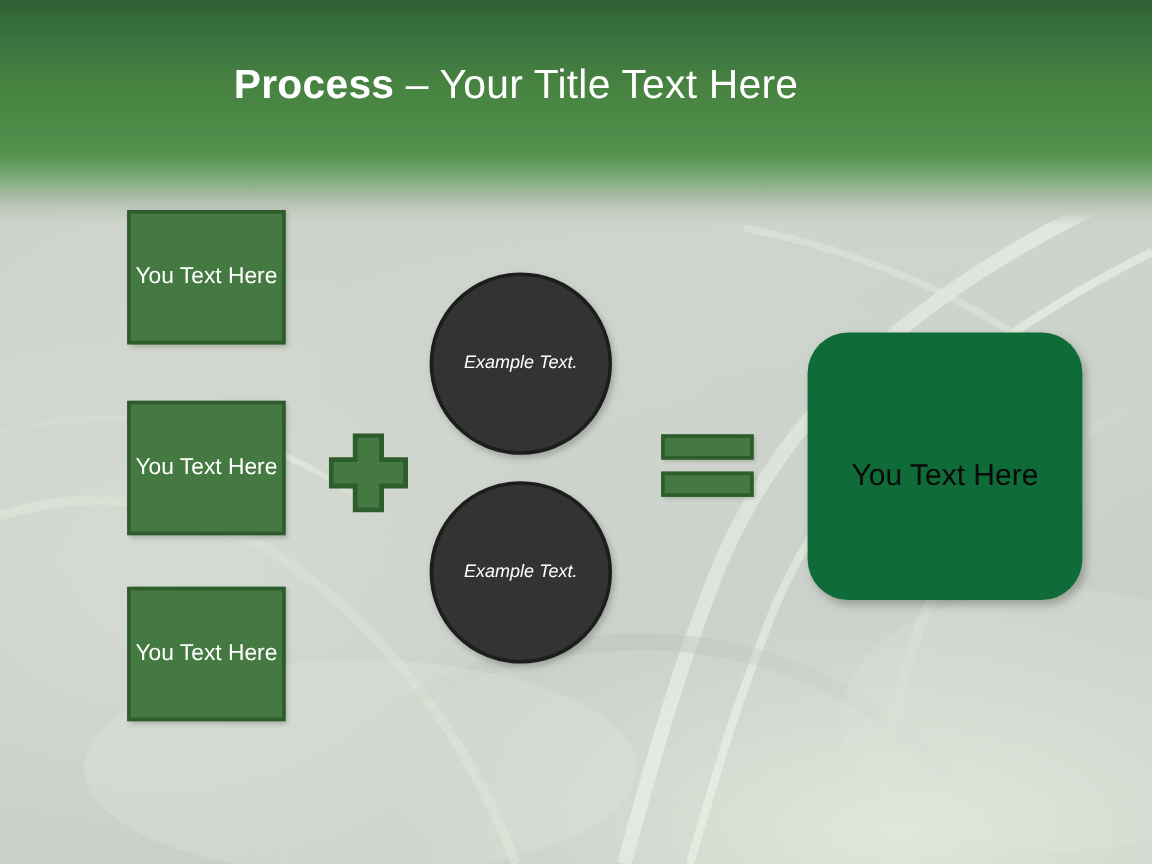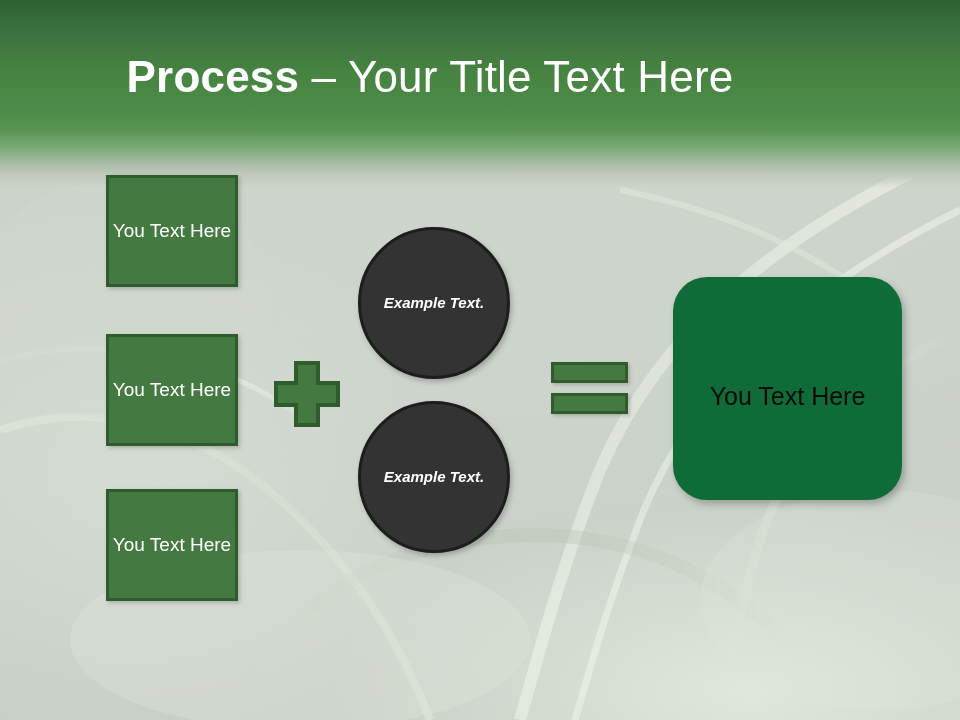--- a/index.html
+++ b/index.html
@@ -53,21 +53,21 @@
       #c3cbc0 176px,
       rgba(201,208,200,0) 188px);
   }
 
   .slide-title {
     position: absolute;
     left: 0; top: 52px;
     width: 860px;
     text-align: center;
     color: #ffffff;
-    font-size: 44px;
+    font-size: 34px;
     font-weight: 400;
     letter-spacing: 0.2px;
     white-space: nowrap;
   }
   .slide-title .t-bold { font-weight: 700; }
 
   
   .input-box {
     position: absolute;
     left: 106px;
@@ -104,21 +104,21 @@
     position: absolute;
     left: 358px;
     width: 152px;
     height: 152px;
     border-radius: 50%;
     background: #333333;
     border: 3px solid #1d1d1d;
     box-sizing: border-box;
     color: #ffffff;
     font-size: 15px;
-    font-weight: 700;
+    font-weight: 400;
     font-style: italic;
     line-height: 26px;
     text-align: center;
     display: flex;
     align-items: center;
     justify-content: center;
     box-shadow: 2px 3px 5px rgba(50,58,50,0.30);
   }
   .example-circle-1 { top: 227px; }
   .example-circle-2 { top: 401px; }

